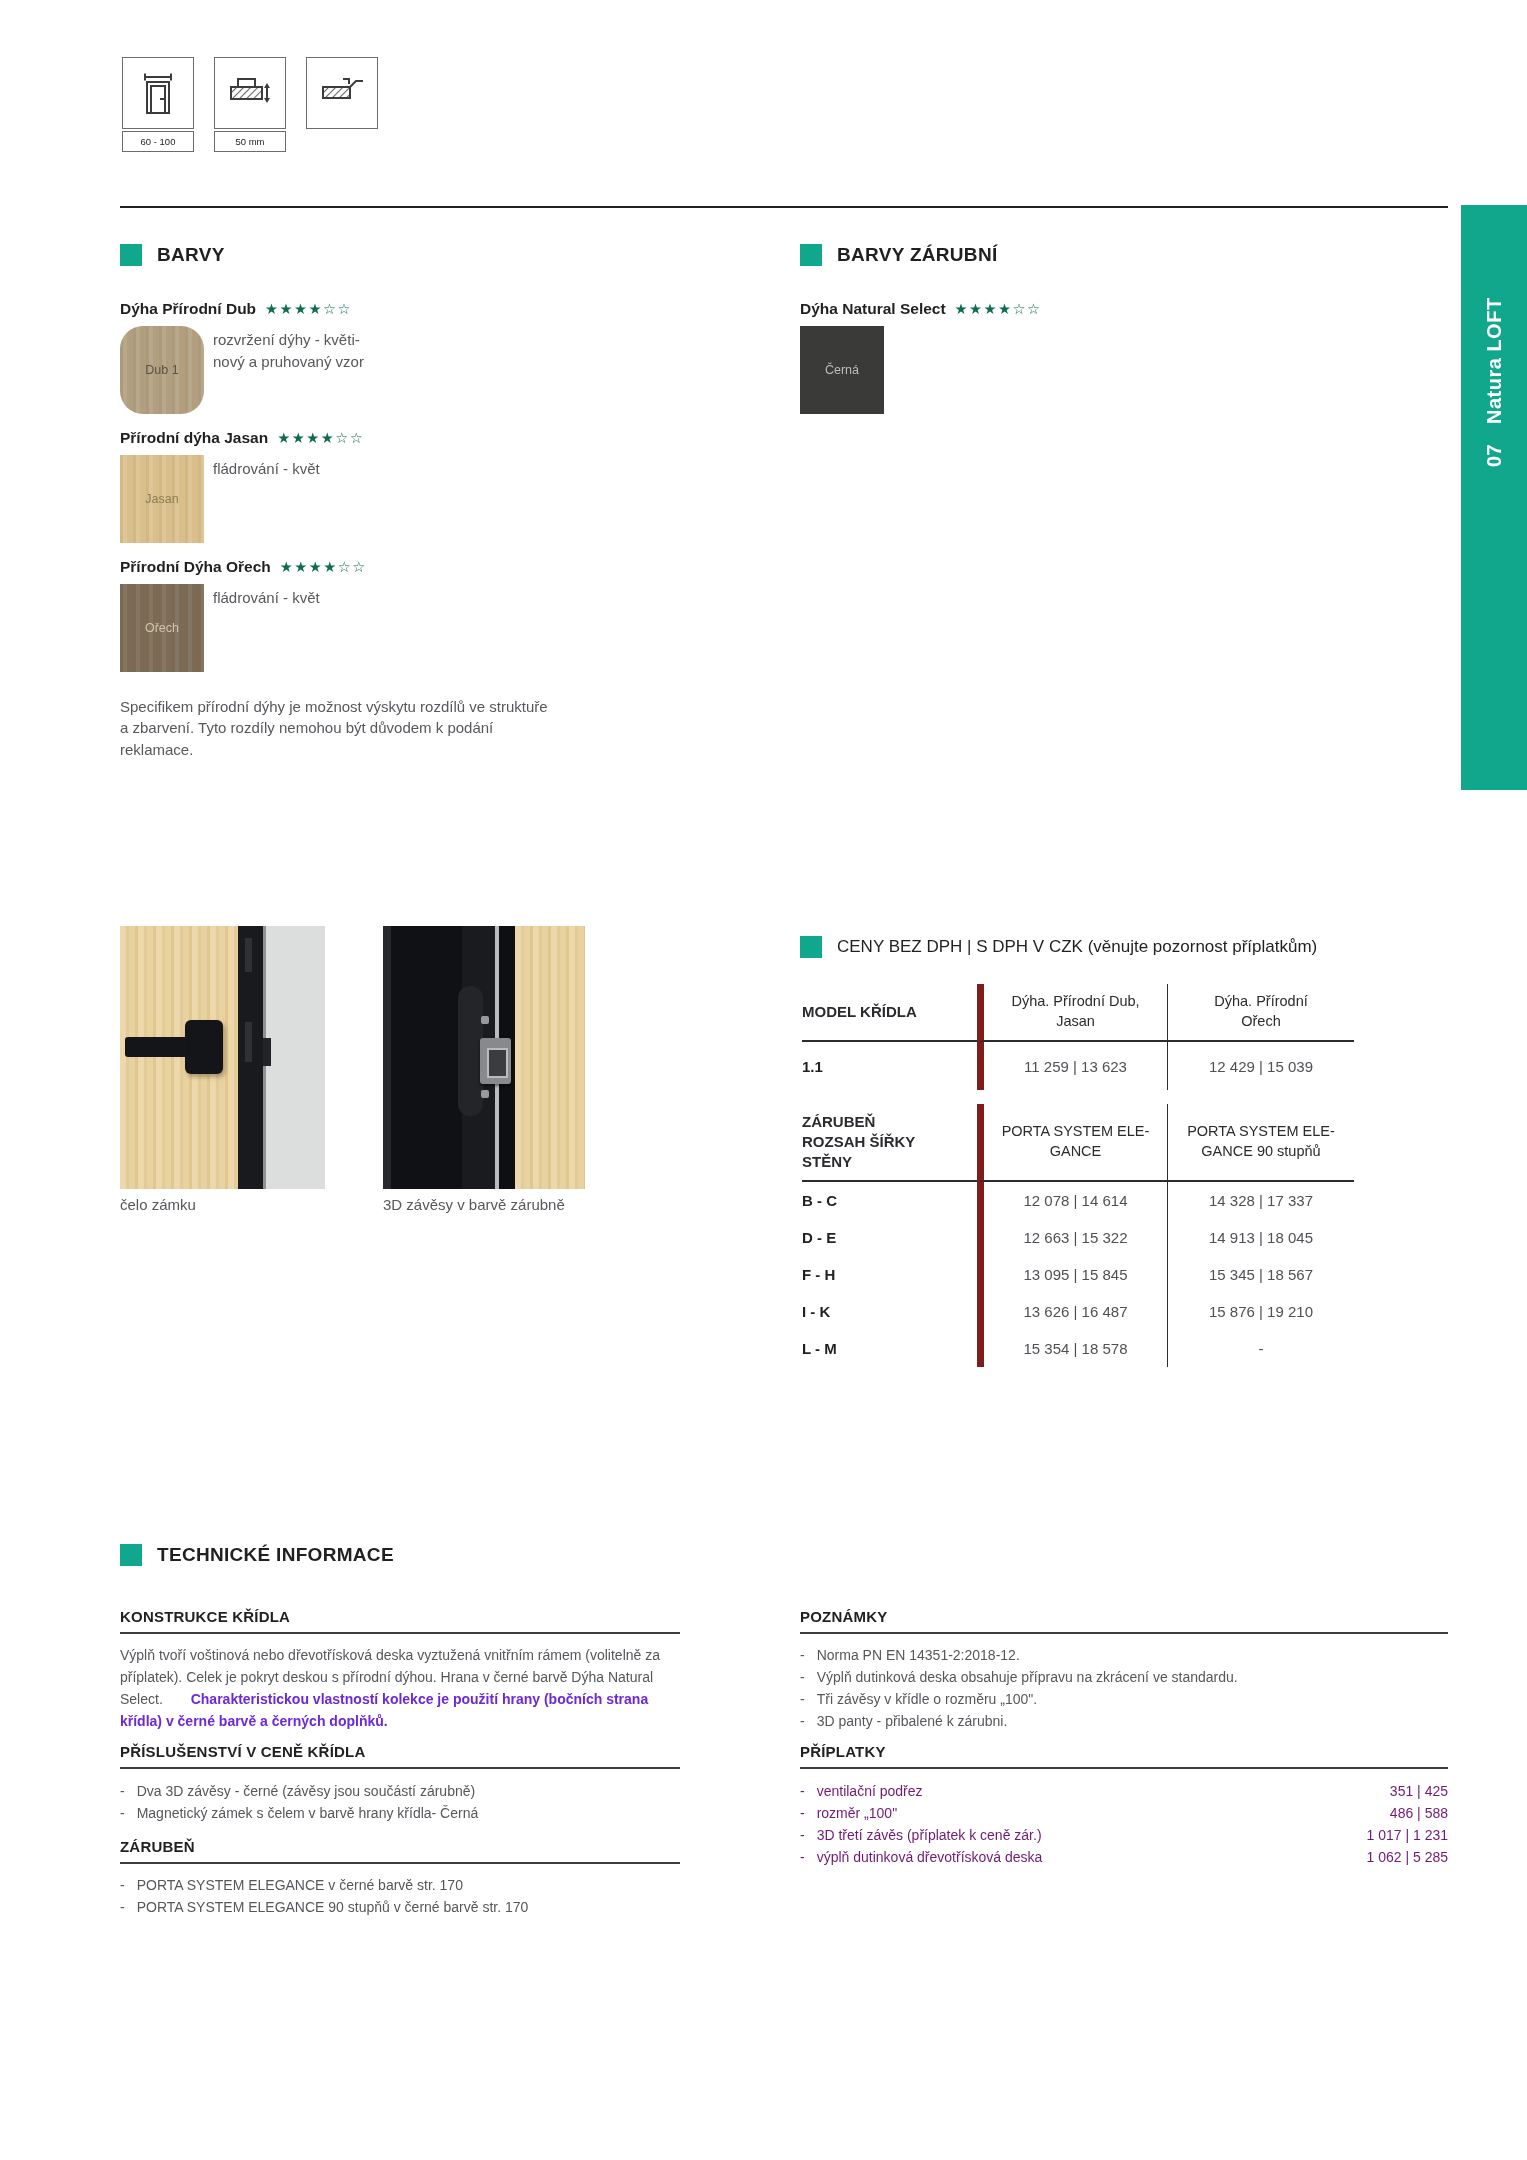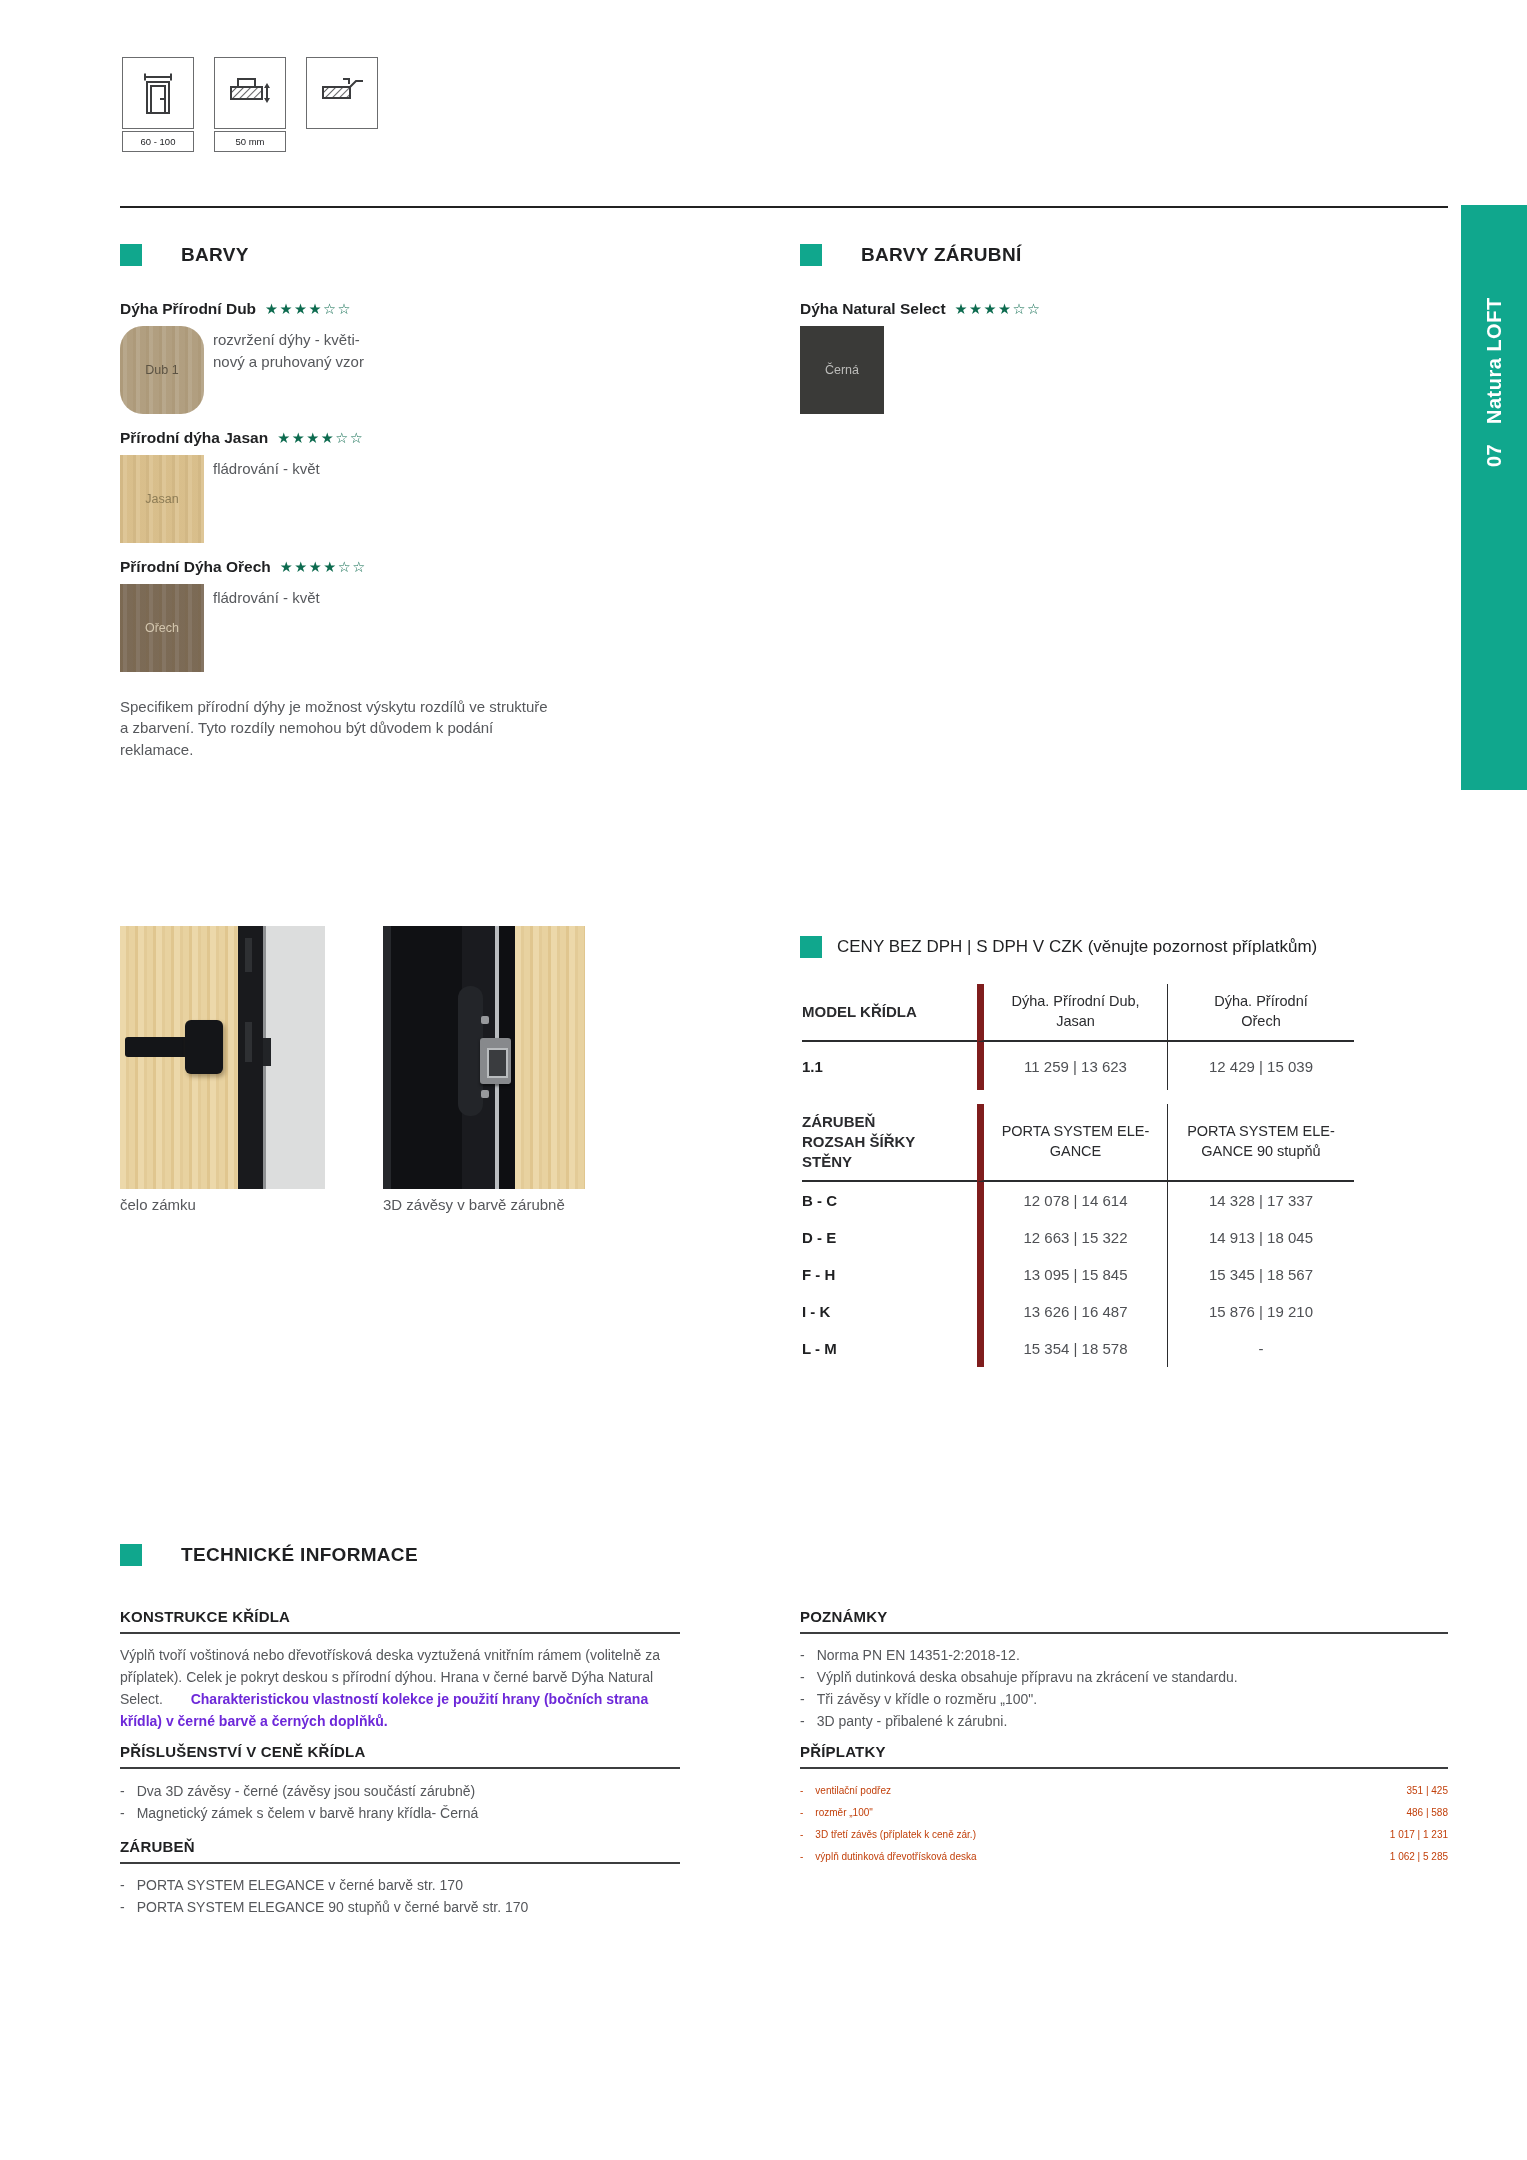--- a/index.html
+++ b/index.html
@@ -9,21 +9,21 @@
   
   .icon-box{position:absolute;width:70px;height:70px;border:1.5px solid #6b6c6e;
             display:flex;align-items:center;justify-content:center;background:#fff;}
   .icon-label-box{position:absolute;width:70px;height:19px;border:1px solid #6b6c6e;
             display:flex;align-items:center;justify-content:center;font-size:9.5px;color:#232427;}
 
   
   .top-rule{position:absolute;left:120px;top:206px;width:1328px;height:2px;background:#212121;}
   .section-header{position:absolute;display:flex;align-items:center;gap:15px;}
   .section-header .sq{width:22px;height:22px;flex:0 0 22px;}
-  .section-header .ttl{font-size:19px;font-weight:bold;letter-spacing:.3px;color:#1f2022;margin-left:24px;}
+  .section-header .ttl{font-size:19px;font-weight:bold;letter-spacing:.3px;color:#1f2022;}
   .ceny-ttl{font-size:17px;color:#1f2022;white-space:nowrap;}
   .ceny-ttl .b{font-weight:normal;}
 
   
   .veneer-title{position:absolute;font-size:15.5px;font-weight:bold;color:#1f2022;white-space:nowrap;}
   .stars{font-family:"DejaVu Sans", sans-serif;font-size:14.5px;letter-spacing:1.5px;margin-left:9px;font-weight:normal;}
   .swatch{position:absolute;width:84px;height:88px;display:flex;align-items:center;justify-content:center;
           font-size:12.5px;overflow:hidden;}
   .swatch .grain{position:absolute;inset:0;opacity:.28;
       background:repeating-linear-gradient(90deg,rgba(120,90,40,.35) 0 3px,rgba(255,255,255,.25) 3px 7px,rgba(120,90,40,.12) 7px 13px);}
@@ -52,21 +52,21 @@
 
   
   .tech-h{position:absolute;font-size:15px;font-weight:bold;color:#1f2022;letter-spacing:.2px;
           padding-bottom:7px;border-bottom:2.5px solid #3c3d3f;}
   .tech-h.w-left{width:560px;} .tech-h.w-right{width:648px;}
   .tech-par{position:absolute;left:120px;width:560px;font-size:14px;line-height:1.58;color:#55575b;}
   .tech-par .b{font-weight:bold;color:#6d28d9;margin-left:24px;}
   .blist{position:absolute;font-size:14px;line-height:22px;color:#55575b;}
   .blist .bi{display:flex;}
   .blist .bi::before{content:"-";margin-right:12px;color:#55575b;}
-  .plist{position:absolute;width:648px;font-size:10px;line-height:22px;color:#c2410c;}
+  .plist{position:absolute;width:648px;font-size:14px;line-height:22px;color:#701a75;}
   .plist .bi{display:flex;}
   .plist .bi::before{content:"-";margin-right:12px;}
   .plist .lbl{flex:1;}
   .plist .prc{text-align:center;white-space:nowrap;}
 
   
   .side-tab{position:absolute;left:1461px;top:205px;width:66px;height:585px;}
   .side-tab-inner{width:100%;height:100%;display:flex;align-items:center;justify-content:center;
       writing-mode:vertical-rl;transform:rotate(180deg);color:#fff;font-weight:bold;font-size:20px;letter-spacing:.5px;}
   .side-tab-inner .gap{height:20px;}

